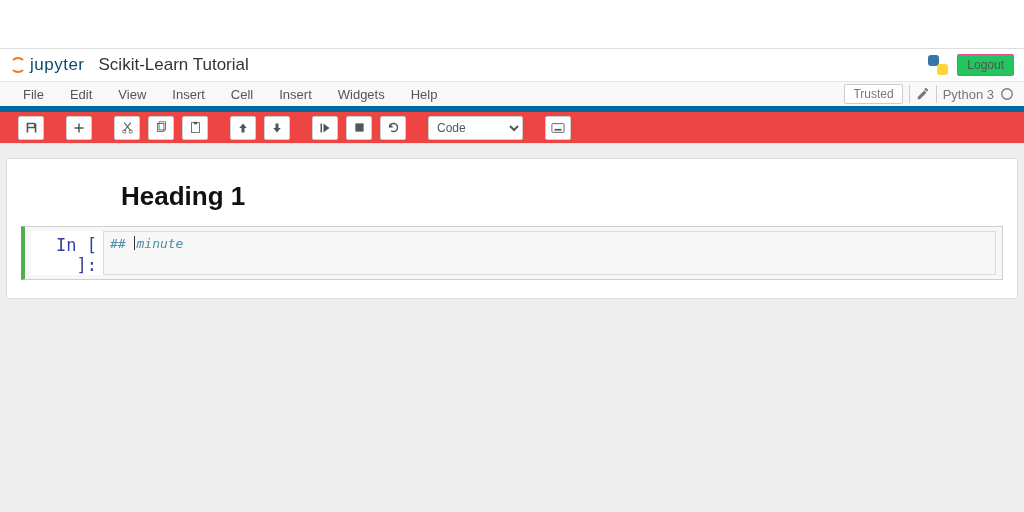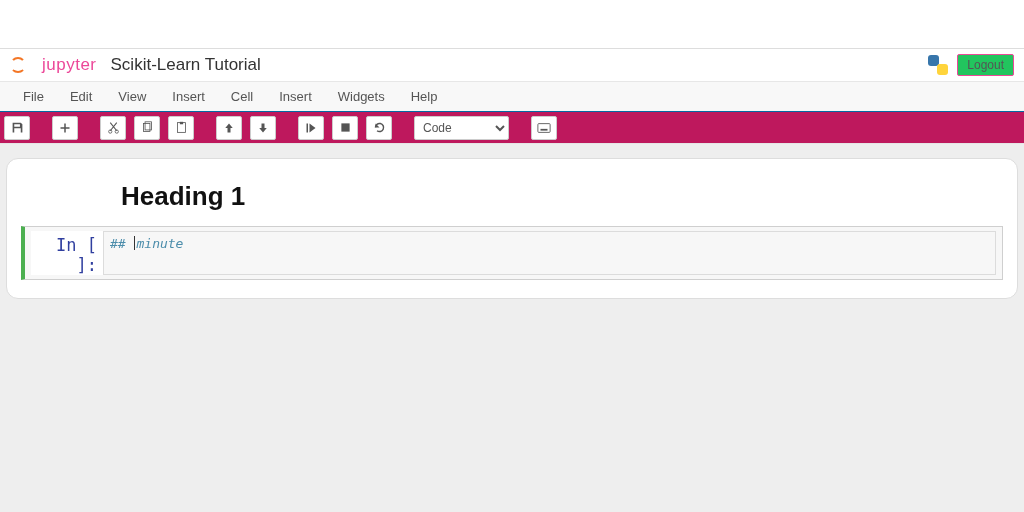--- a/index.html
+++ b/index.html
@@ -18,22 +18,22 @@
     align-items: center;
     padding: 4px 10px;
     border-top: 1px solid #ddd;
     border-bottom: 1px solid #e7e7e7;
     background: #fff;
     height: 34px;
   }
   .logo {
     display: flex;
     align-items: center;
-    gap: 16px;
-    color: #ec4899;
+    gap: 4px;
+    color: #0c4a6e;
     font-size: 17px;
     font-weight: normal;
     letter-spacing: 0.5px;
   }
   .logo-icon {
     width: 16px; height: 16px;
     border: 2px solid #f37626;
     border-radius: 50%;
     border-left-color: transparent;
     border-right-color: transparent;
@@ -73,21 +73,21 @@
     padding: 3px 9px;
     border-radius: 2px;
     font-size: 12px;
     cursor: pointer;
   }
   .menubar {
     display: flex;
     align-items: center;
     padding: 0 10px;
     background: #f8f8f8;
-    border-bottom: 1px solid #0369a1;
+    border-bottom: 6px solid #0369a1;
     height: 30px;
     font-size: 13px;
     color: #555;
   }
   .menu-item {
     padding: 6px 13px;
     cursor: pointer;
   }
   .menubar-right {
     margin-left: auto;
@@ -104,23 +104,23 @@
     font-size: 12px;
   }
   .sep { width:1px; height:18px; background:#ccc; }
   .pencil-icon, .circle-icon {
     width: 14px; height:14px;
     color:#777;
   }
   .toolbar {
     display: flex;
     align-items: center;
-    padding: 4px 4px;
+    padding: 4px 18px;
     border-bottom: 1px solid #e5e5e5;
-    background: #be185d;
+    background: #ef4444;
     gap: 8px;
     height: 32px;
   }
   .tbtn {
     border: 1px solid #ccc;
     background: #fff;
     color: #555;
     width: 26px; height: 24px;
     border-radius: 2px;
     display: inline-flex;
@@ -142,21 +142,21 @@
   }
   .notebook-area {
     background: #eee;
     padding: 14px 6px 80px 6px;
     height: calc(512px - 48px - 34px - 30px - 32px);
   }
   .notebook-inner {
     background: #fff;
     border: 1px solid #ddd;
     padding: 18px 14px 18px 14px;
-    border-radius: 12px;
+    border-radius: 2px;
   }
   .rendered-heading {
     font-size: 26px;
     font-weight: 700;
     color: #111;
     margin: 4px 0 14px 100px;
   }
   .cell {
     display: flex;
     align-items: stretch;
@@ -213,20 +213,36 @@
 
 <div class="menubar">
   <div class="menu-item">File</div>
   <div class="menu-item">Edit</div>
   <div class="menu-item">View</div>
   <div class="menu-item">Insert</div>
   <div class="menu-item">Cell</div>
   <div class="menu-item">Insert</div>
   <div class="menu-item">Widgets</div>
   <div class="menu-item">Help</div>
+  <div class="menubar-right">
+    <span class="trust-box">Trusted</span>
+    <span class="sep"></span>
+    <span>
+      <svg class="pencil-icon" viewBox="0 0 16 16">
+          <path fill="currentColor" d="M2 11.5V14h2.5l7.4-7.4-2.5-2.5L2 11.5zM13.7 4.3c.4-.4.4-1 0-1.3l-1.7-1.7c-.4-.4-1-.4-1.3 0l-1.3 1.3 2.5 2.5 1.8-.8z"></path>
+        </svg>
+    </span>
+    <span class="sep"></span>
+    <span>Python 3</span>
+    <span>
+      <svg class="circle-icon" viewBox="0 0 16 16">
+          <circle cx="8" cy="8" r="6" fill="none" stroke="currentColor" stroke-width="1.5"></circle>
+        </svg>
+    </span>
+  </div>
 </div>
 
 <div class="toolbar">
   <button class="tbtn" title="Save">
     <svg width="13" height="13" viewBox="0 0 16 16">
         <path fill="#555" d="M2 2h10l2 2v10H2V2zm2 2v3h7V4H4zm0 5v5h8V9H4z"></path>
       </svg>
   </button>
   <span class="tgap"></span>
   <button class="tbtn">

